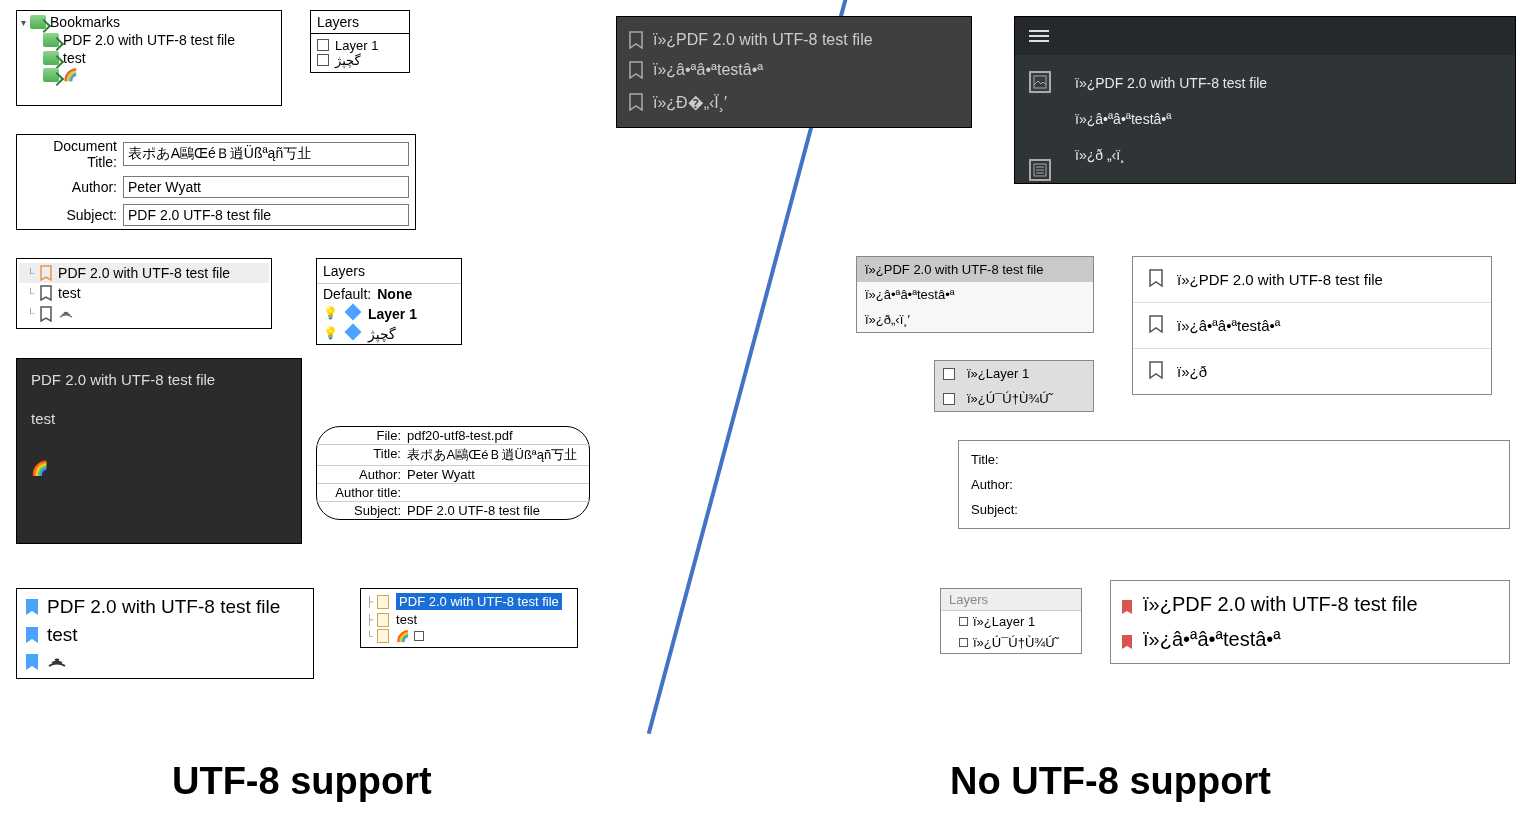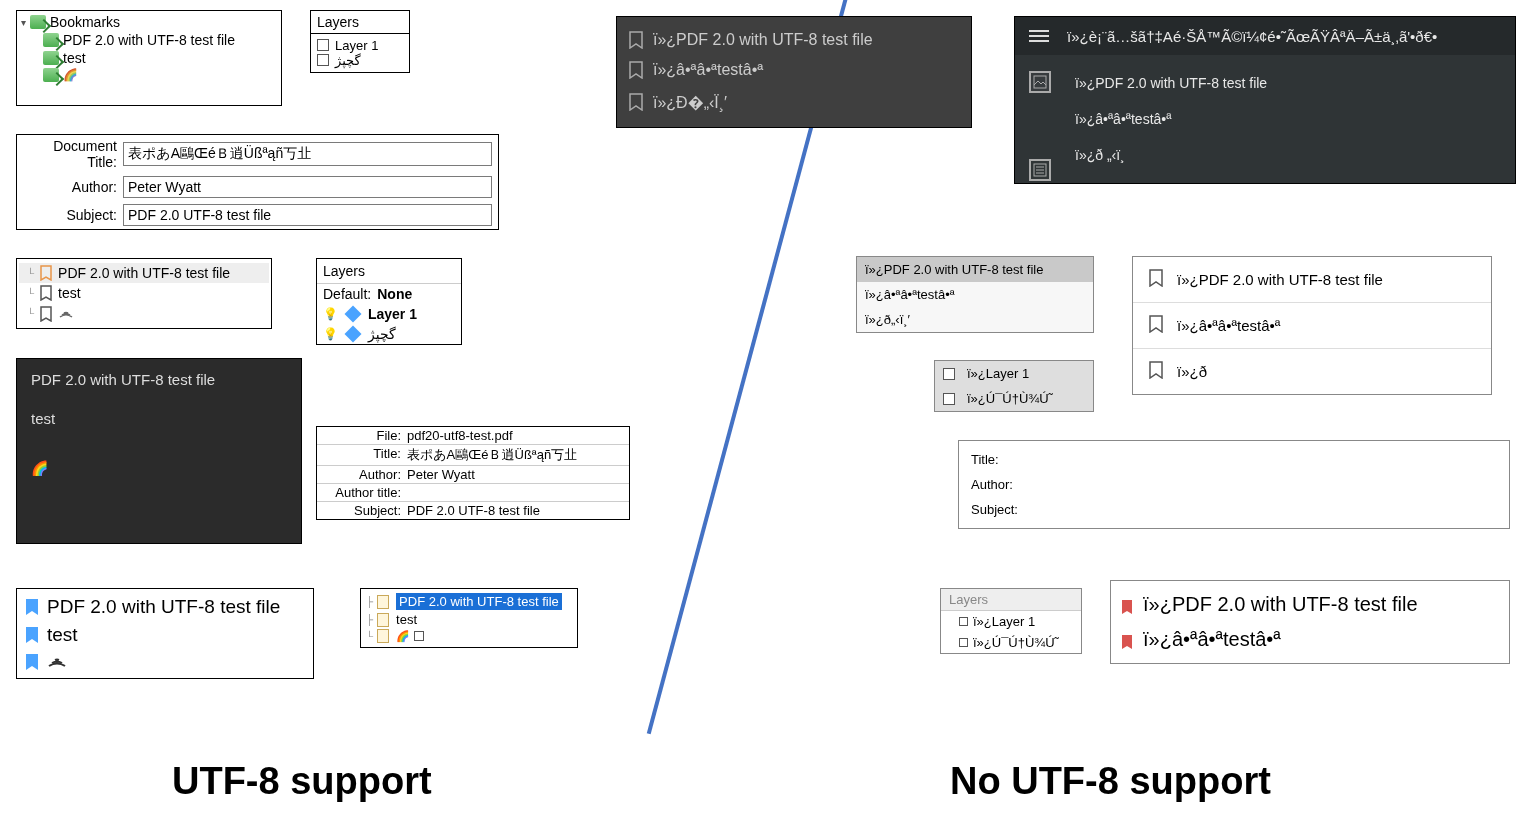--- a/index.html
+++ b/index.html
@@ -58,21 +58,21 @@
   .bmk-outline {
     width:12px; height:16px; display:inline-block;
   }
   .bmk-outline svg { display:block;}
   .signal { font-size: 13px; color:#666; }
   
   .dark { background:#2b2b2b; color:#ddd; border:1px solid #000; }
   .dark .pad { padding: 12px 14px; font-size:15px;}
   .rainbow-emoji { font-size: 14px; }
   
-  .lp2-row { padding:2px 6px; font-size:14px; display:flex; align-items:center; gap:6px;}
+  .lp2-row { padding:2px 6px; font-size:14px; display:flex; align-items:flex-start; gap:6px;}
   .bulb { color:#6fb7ff; font-size:12px;}
   .diamond { width:12px; height:12px; background:#4aa3ff; transform:rotate(45deg); display:inline-block; margin:0 3px;}
   
   .fm-row { display:flex; padding:1px 6px; font-size:13px; }
   .fm-label{ width:84px; text-align:right; padding-right:6px;}
   .fm-sep { border-top:1px solid #ccc; height:1px; margin:0;}
   
   .bb-row { display:flex; align-items:center; gap:8px; padding:3px 6px; font-size:19px; }
   .bb-icon {
     width:14px; height:18px; display:inline-block;
@@ -157,21 +157,21 @@
 </div>
 
 <div class="panel" style="left:310px; top:10px; width:100px;">
   <div class="layers-title">Layers</div>
   <div class="layers-body">
     <div><span class="chk"></span><span>Layer 1</span></div>
     <div><span class="chk"></span><span>گچپژ</span></div>
   </div>
 </div>
 
-<div class="panel" style="left:16px; top:134px; width:483px;">
+<div class="panel" style="left:16px; top:134px; width:400px;">
   <div class="meta-row">
     <span class="meta-label">Document Title:</span>
     <span class="meta-input">表ポあA鷗ŒéＢ逍Üßªąñ丂㐀𠀀</span>
   </div>
   <div class="meta-row">
     <span class="meta-label">Author:</span>
     <span class="meta-input">Peter Wyatt</span>
   </div>
   <div class="meta-row">
     <span class="meta-label">Subject:</span>
@@ -233,21 +233,21 @@
 </div>
 
 <div class="panel dark" style="left:16px; top:358px; width:286px; height:186px;">
   <div class="pad">PDF 2.0 with UTF-8 test file</div>
   <div class="pad" style="padding-top:10px;">test</div>
   <div class="pad" style="padding-top:20px;">
     <span class="rainbow-emoji">🌈</span>
   </div>
 </div>
 
-<div class="panel" style="left:316px; top:426px; width:314px;">
+<div class="panel" style="left:316px; top:426px; width:274px;border-radius:24px;">
   <div class="fm-row">
       <span class="fm-label">File:</span>
       <span>pdf20-utf8-test.pdf</span>
     </div>
   <div class="fm-sep"></div>
   <div class="fm-row">
       <span class="fm-label">Title:</span>
       <span>表ポあA鷗ŒéＢ逍Üßªąñ丂㐀𠀀</span>
     </div>
   <div class="fm-sep"></div>
@@ -338,21 +338,20 @@
   </div>
 </div>
 
 <div class="panel mob-dark" style="left:1014px; top:16px; width:502px;">
   <div class="mob-top">
     <span class="hamb">
         <span></span>
         <span></span>
         <span></span>
       </span>
-    <span style="white-space:nowrap; overflow:hidden; text-overflow:ellipsis;">ï»¿è¡¨ã…šã†‡Aé·ŠÅ™Ã©ï¼¢é•˜ÃœÃŸÂªÄ–Ã±ä¸‚ã'•ð€•</span>
   </div>
   <div class="mob-body">
     <span class="mob-side-ic first">
       <svg width="14" height="14" viewBox="0 0 14 14">
           <rect x="1" y="1" width="12" height="12" fill="none" stroke="#aaa"></rect>
           <path d="M1 10l4-4 3 3 2-2 3 3" fill="none" stroke="#aaa"></path>
         </svg>
     </span>
     <span class="mob-side-ic sec">
       <svg width="14" height="14" viewBox="0 0 14 14">

